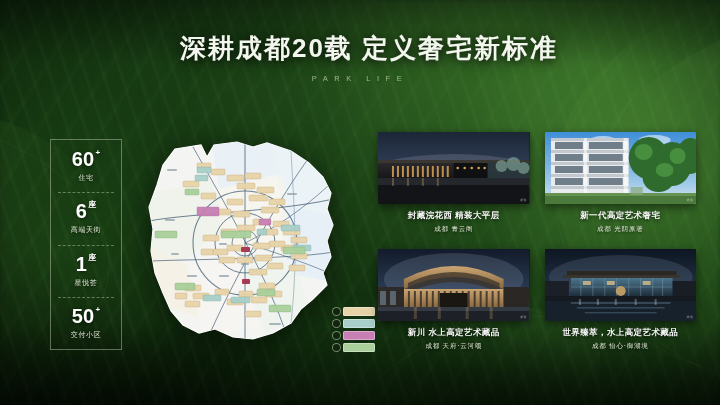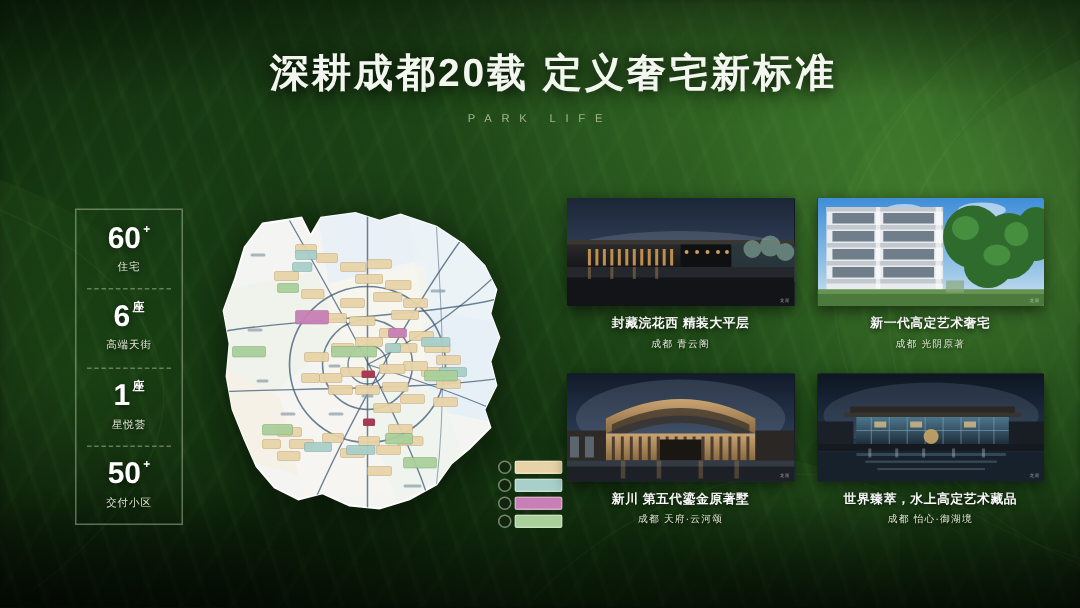--- a/index.html
+++ b/index.html
@@ -549,21 +549,21 @@
           <rect x="0" y="58" width="152" height="4" fill="#39414b" opacity=".8"></rect>
           <g fill="#c79a60" opacity=".28">
             <rect x="36" y="58" width="3" height="12"></rect>
               <rect x="60" y="58" width="3" height="12"></rect>
             <rect x="88" y="58" width="3" height="12"></rect>
               <rect x="112" y="58" width="3" height="12"></rect>
           </g>
         </svg>
         <span class="wm">龙湖</span>
       </div>
-      <div class="card-title">新川  第五代鎏金原著墅</div>
+      <div class="card-title">新川  水上高定艺术藏品</div>
       <div class="card-sub">成都 天府·云河颂</div>
     </div>
 
     <div class="card">
       <div class="card-photo">
         <svg viewBox="0 0 152 72" preserveAspectRatio="none">
           <defs>
             <linearGradient id="c4sky" x1="0" y1="0" x2="0" y2="1">
               <stop offset="0%" stop-color="#0e1622"></stop>
                 <stop offset="60%" stop-color="#223449"></stop>

